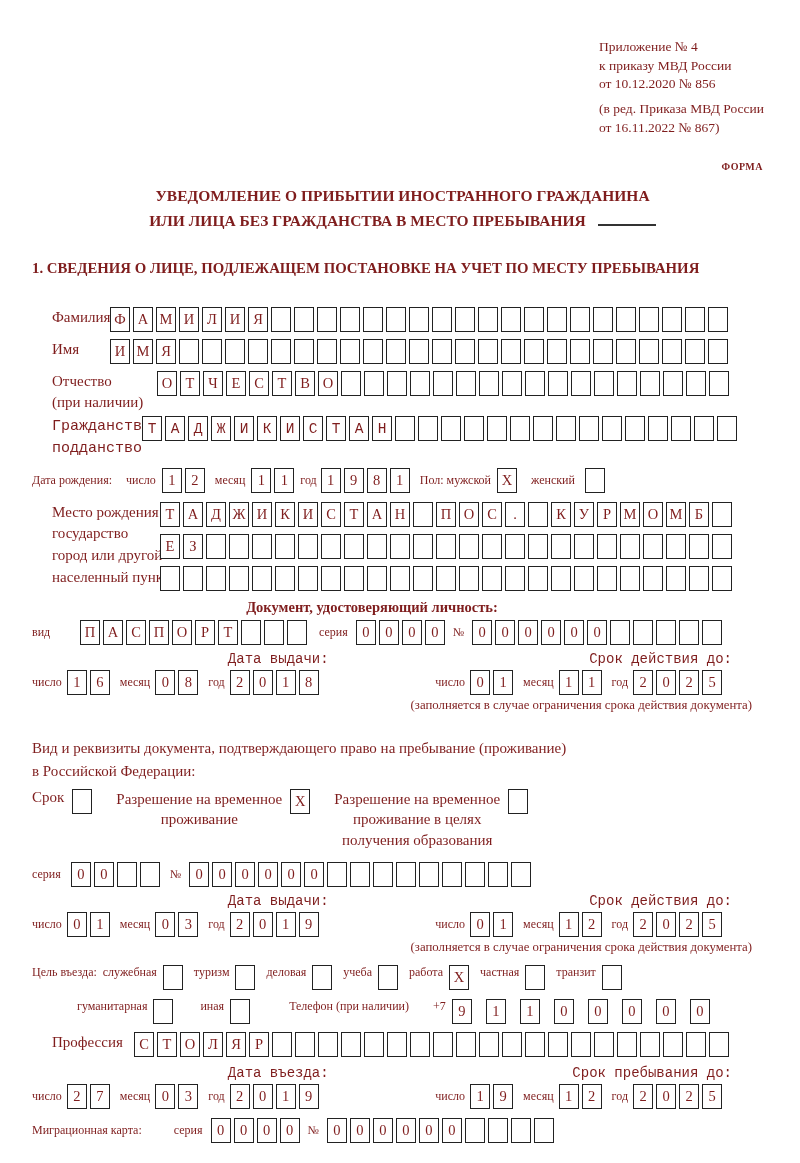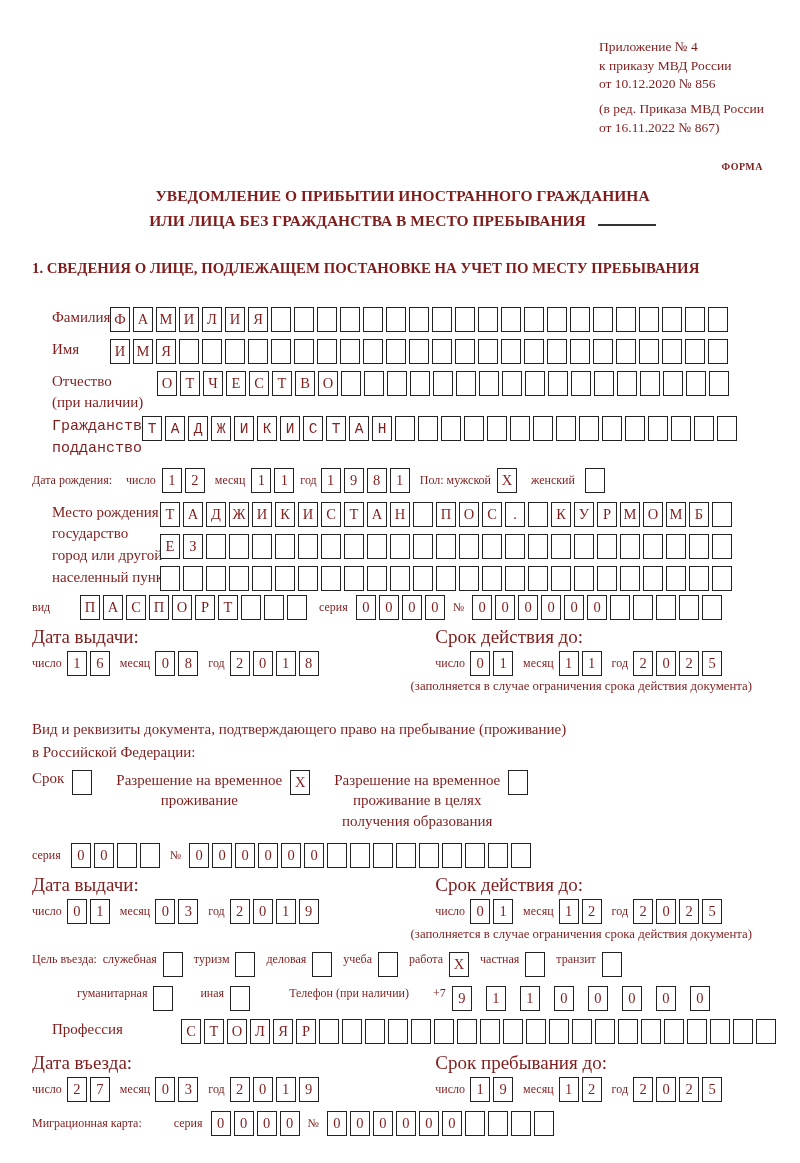--- a/index.html
+++ b/index.html
@@ -19,21 +19,21 @@
   .flabel{font-size:15px;line-height:1.45;flex-shrink:0;white-space:nowrap;margin-left:20px;}
   .boxes{display:flex;gap:3px;flex-wrap:nowrap;}
   .boxcol{display:flex;flex-direction:column;gap:7px;}
   .box{width:20px;height:25px;border:1.6px solid #222;box-sizing:border-box;
        display:flex;align-items:center;justify-content:center;
        font-size:14.5px;background:#fff;flex-shrink:0;}
   .inlbl{font-size:12px;white-space:nowrap;}
   .dochdr{text-align:center;font-weight:bold;font-size:14.5px;margin-top:8px;width:680px;}
   .dateband{display:flex;justify-content:space-between;width:700px;margin-top:6px;}
   .dategroup{display:flex;flex-direction:column;}
-  .dghead{font-size:19px;text-align:left;margin-bottom:3px;}
+  .dghead{font-size:14px;text-align:right;margin-bottom:3px;font-family:Liberation Mono, monospace;}
   .dgrow{display:flex;align-items:center;}
   .dgrow .inlbl{margin-right:5px;}
   .dgrow .boxes{margin-right:10px;}
   .note{font-size:12.8px;text-align:right;width:720px;margin-top:3px;white-space:nowrap;}
   .intro{font-size:15px;margin-top:24px;line-height:1.55;}
   .ckitem{display:flex;align-items:flex-start;}
   .ckitem .lbl{font-size:15px;margin-right:8px;}
   .ckitem .lblc{font-size:15px;margin-right:8px;text-align:center;line-height:1.35;}
   .purpose{display:flex;align-items:flex-start;margin-top:10px;}
   .purpose .inlbl{margin-right:6px;}
@@ -311,20 +311,21 @@
           <span class="box"></span>
           <span class="box"></span>
           <span class="box"></span>
           <span class="box"></span>
           <span class="box"></span>
           <span class="box"></span>
         </div>
     </div>
   </div>
 
+  <div class="dochdr">Документ, удостоверяющий личность:</div>
 
   <div class="frow" style="margin-top:4px;align-items:center;">
     <span class="inlbl" style="width:48px;">вид</span>
     <div class="boxes" style="margin-right:12px;">
         <span class="box">П</span>
         <span class="box">А</span>
         <span class="box">С</span>
         <span class="box">П</span>
         <span class="box">О</span>
         <span class="box">Р</span>
@@ -561,21 +562,21 @@
         <span class="box">1</span>
         <span class="box">1</span>
         <span class="box">0</span>
         <span class="box">0</span>
         <span class="box">0</span>
         <span class="box">0</span>
         <span class="box">0</span>
       </div>
   </div>
 
-  <div class="frow" style="margin-top:8px;gap:47px;">
+  <div class="frow" style="margin-top:8px;">
     <div class="flabel" style="width:82px;">Профессия</div>
     <div class="boxes">
         <span class="box">С</span>
         <span class="box">Т</span>
         <span class="box">О</span>
         <span class="box">Л</span>
         <span class="box">Я</span>
         <span class="box">Р</span>
         <span class="box"></span>
         <span class="box"></span>

